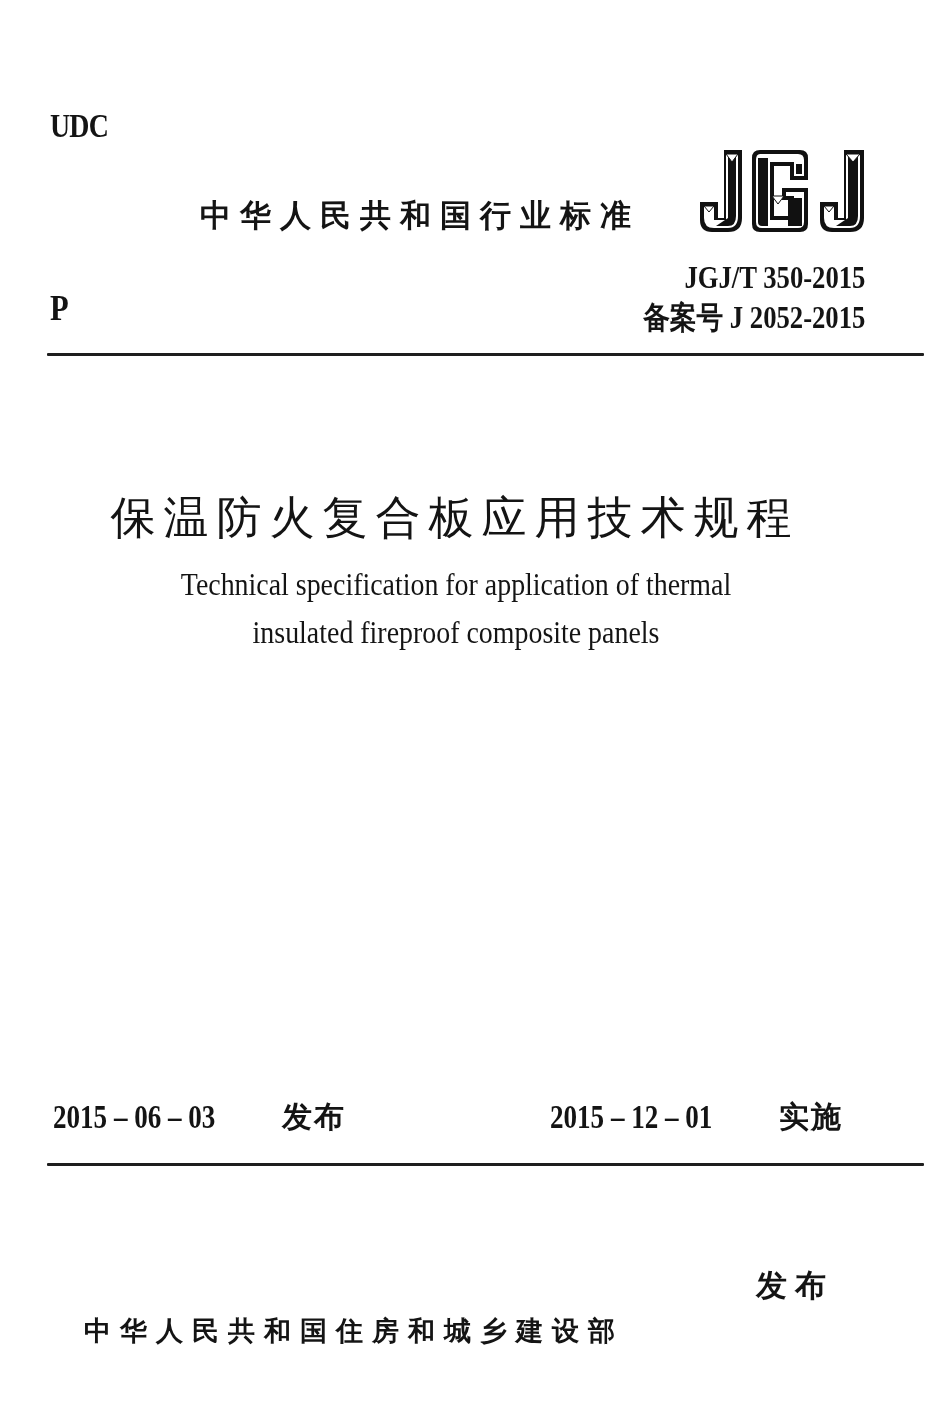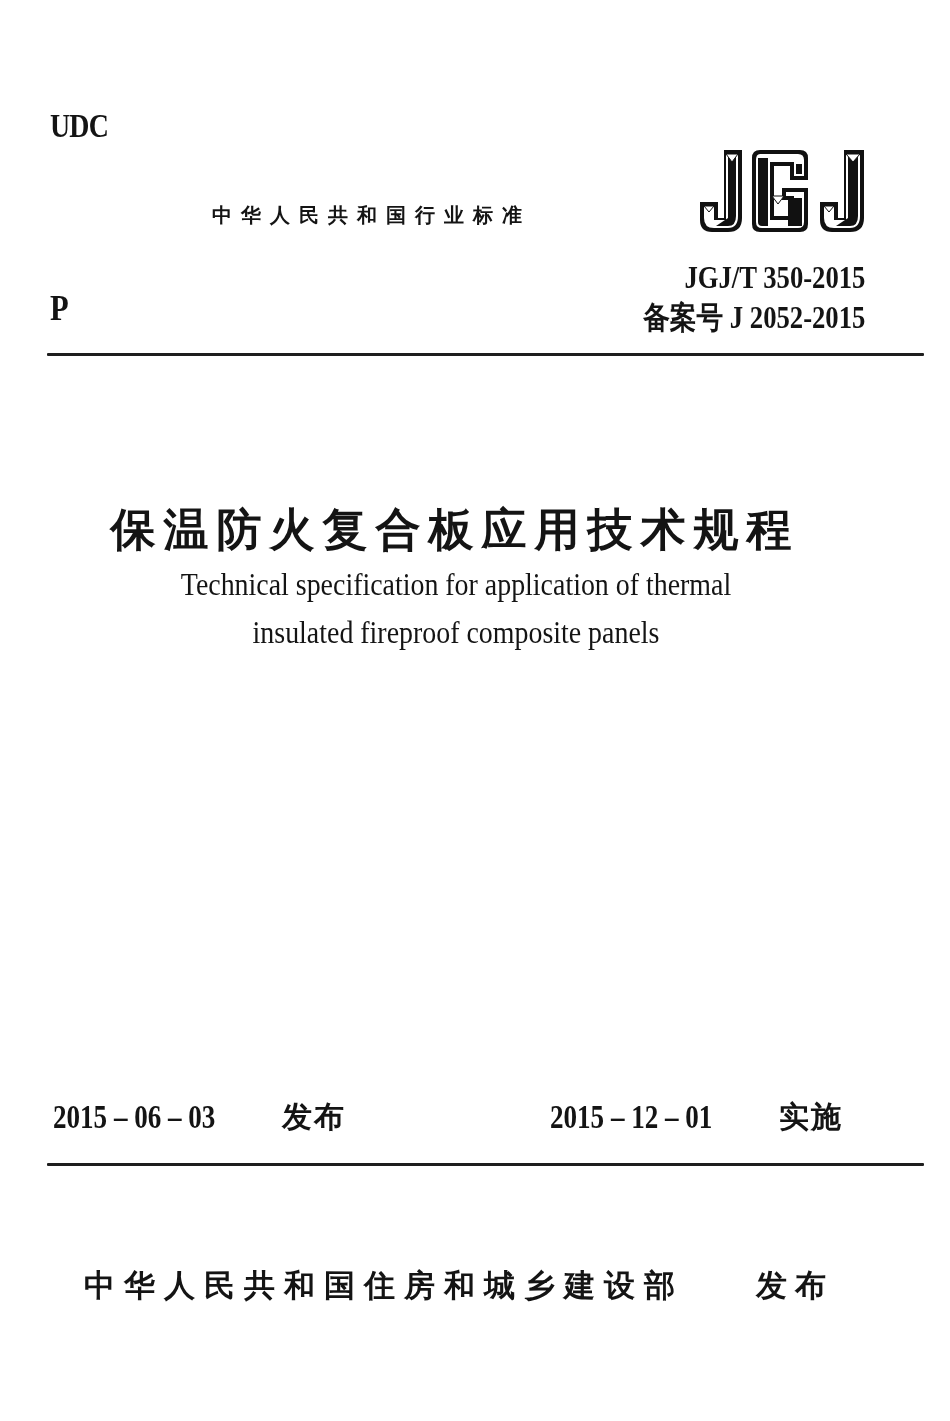--- a/index.html
+++ b/index.html
@@ -23,22 +23,21 @@
     .serif {
       font-family: "Liberation Serif", "DejaVu Serif", serif;
       font-weight: normal;
     }
     .cjk-bold {
       font-family: "DejaVu Sans", "Liberation Sans", sans-serif;
       font-weight: bold;
     }
     .cjk-song {
       font-family: "DejaVu Serif", "Liberation Serif", serif;
-      font-weight: bold;
-      margin-top: 12px;
+      font-weight: normal;
     }
 
     
     #udc {
       left: 50px; top: 106px;
       font-size: 34px;
       line-height: 40px;
       transform: scaleX(0.82);
       transform-origin: left center;
       letter-spacing: -1px;
@@ -46,22 +45,22 @@
     #class-p {
       left: 50px; top: 288px;
       font-size: 36px;
       line-height: 40px;
       transform: scaleX(0.85);
       transform-origin: left center;
     }
 
     
     #standard-type {
-      left: 212px; top: 194px;
-      font-size: 20px;
+      left: 200px; top: 194px;
+      font-size: 31px;
       line-height: 42px;
       letter-spacing: 9px;
       white-space: nowrap;
     }
 
     
     #jgj-logo {
       left: 698px; top: 148px;
       width: 170px; height: 86px;
     }
@@ -130,22 +129,22 @@
     }
     .date-label {
       font-size: 30px;
       line-height: 40px;
       letter-spacing: 2px;
       margin-left: 34px;
     }
 
     
     #issuer {
-      left: 84px; top: 1263px;
-      font-size: 31px;
+      left: 84px; top: 1309px;
+      font-size: 27px;
       line-height: 44px;
       letter-spacing: 9px;
       white-space: nowrap;
     }
     #issuer-action {
       left: 756px; top: 1263px;
       font-size: 31px;
       line-height: 44px;
       letter-spacing: 8px;
       white-space: nowrap;

